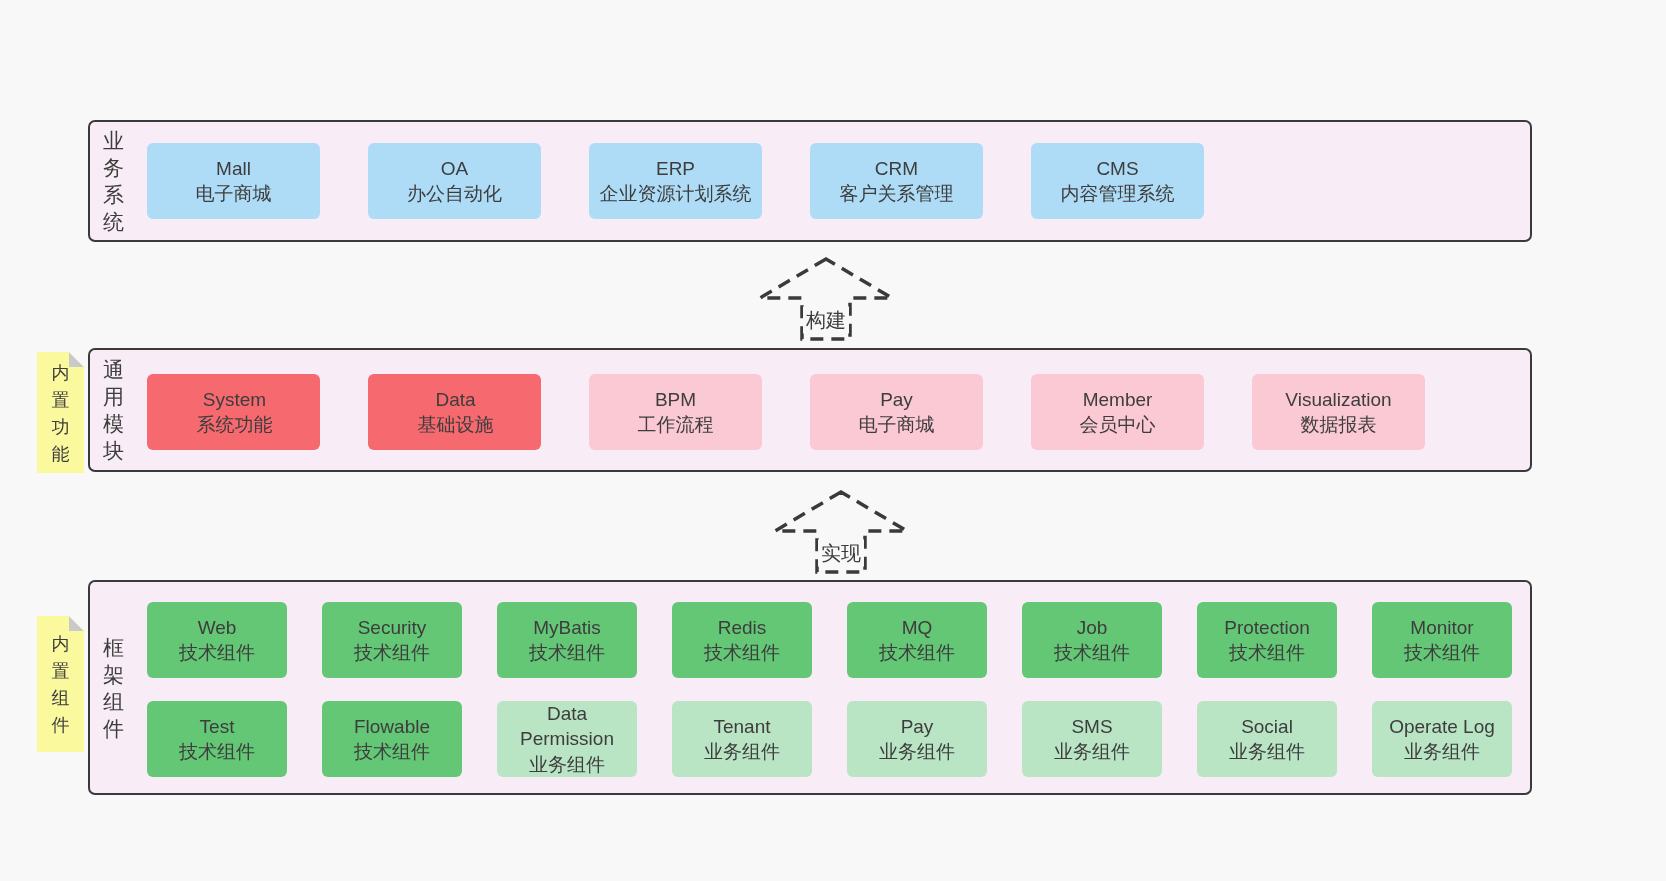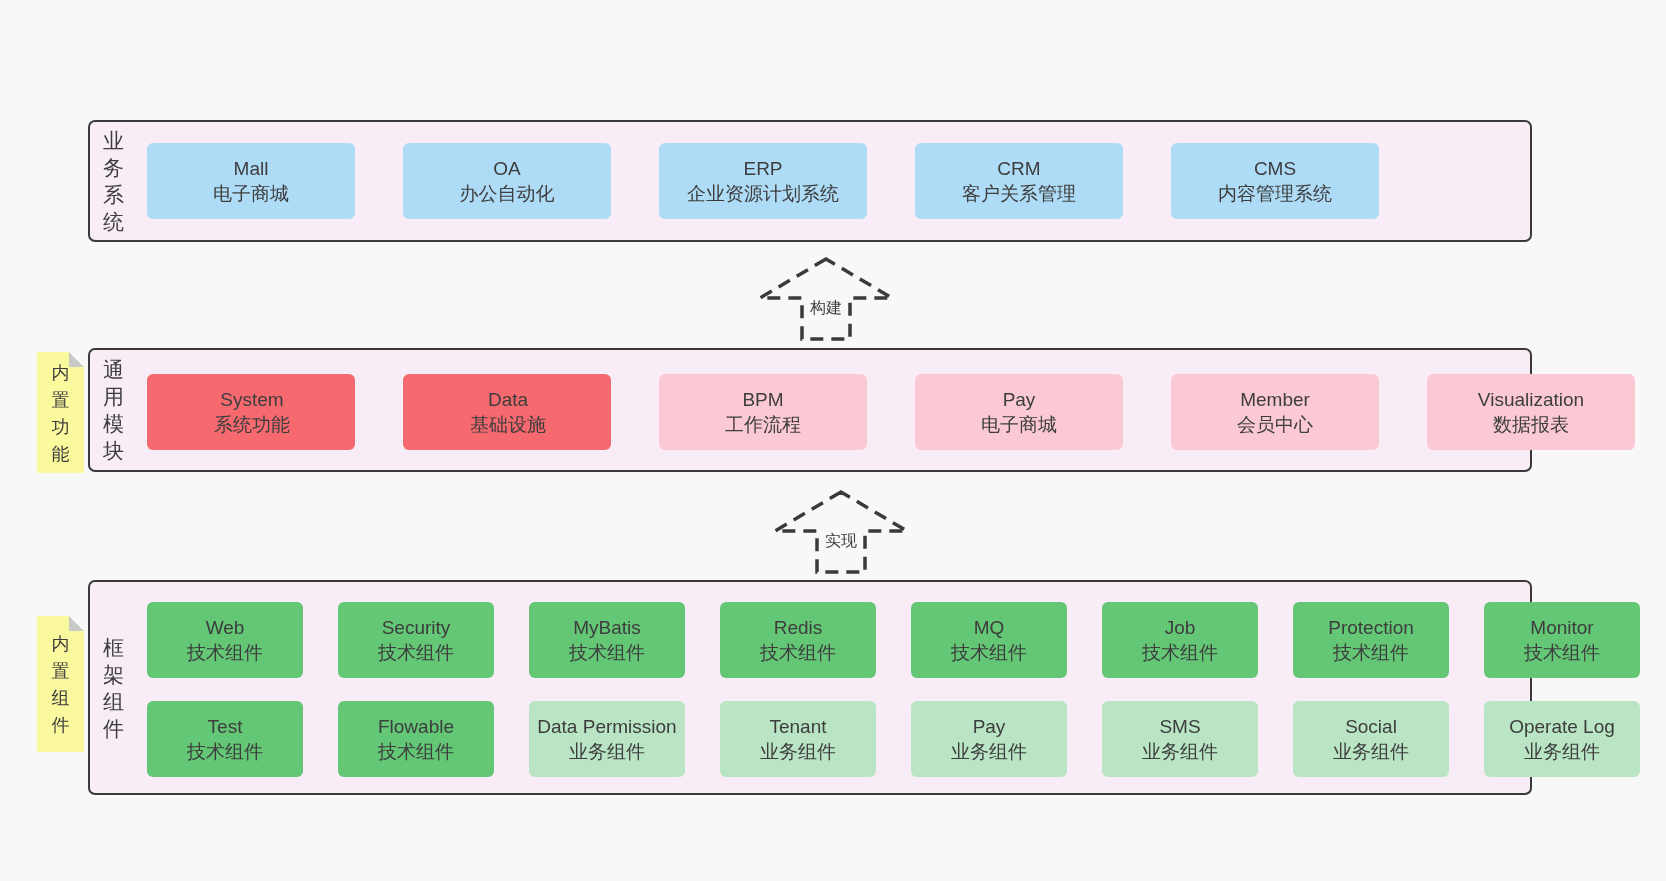--- a/index.html
+++ b/index.html
@@ -29,22 +29,22 @@
     display:flex;align-items:center;
   }
   .row6{gap:48px;}
   .row8{gap:35px;}
   .box{
     height:76px;border-radius:6px;
     display:flex;flex-direction:column;align-items:center;justify-content:center;
     text-align:center;font-size:19px;line-height:1.32;
     box-sizing:border-box;padding:2px 6px;
   }
-  .row6 .box{width:208px;text-align:right;}
-  .row8 .box{width:156px;}
+  .row6 .box{width:173px;text-align:right;}
+  .row8 .box{width:140px;}
   .blue{background:var(--blue,#aedcf7);}
   .red{background:var(--red,#f5696f);padding-left:8px;}
   .pink{background:var(--pink,#fbc9d4);}
   .green{background:var(--green,#63c776);}
   .lightgreen{background:var(--lightgreen,#b9e5c5);}
   .sticky{
     position:absolute;width:47px;
     background:var(--sticky,#fbf99e);
   }
   .sticky-cut{
@@ -65,24 +65,24 @@
     display:flex;flex-direction:column;align-items:center;
     gap:3px;font-size:18px;color:var(--text,#3d3d3d);
   }
   .arrow{position:absolute;width:142px;height:86px;}
   .arrow svg{display:block;width:100%;height:100%;}
   .arrow polygon{
     fill:none;stroke:var(--border,#3a3a3a);
     stroke-width:3.5;stroke-dasharray:13 8;
   }
   .arrow-label{
-    position:absolute;left:50%;top:52px;
+    position:absolute;left:50%;top:64px;
     transform:translate(-50%,-50%);
     background:var(--pagebg,#f8f8f8);
-    padding:0 3px;font-size:16px;color:var(--text,#3d3d3d);
+    padding:0 3px;font-size:20px;color:var(--text,#3d3d3d);
     white-space:nowrap;
     font-family:Liberation Serif, serif;
   }
 </style>
 </head>
 <body>
 
 <div class="canvas">
 
   <section class="panel" style="top:120px;height:122px;">

